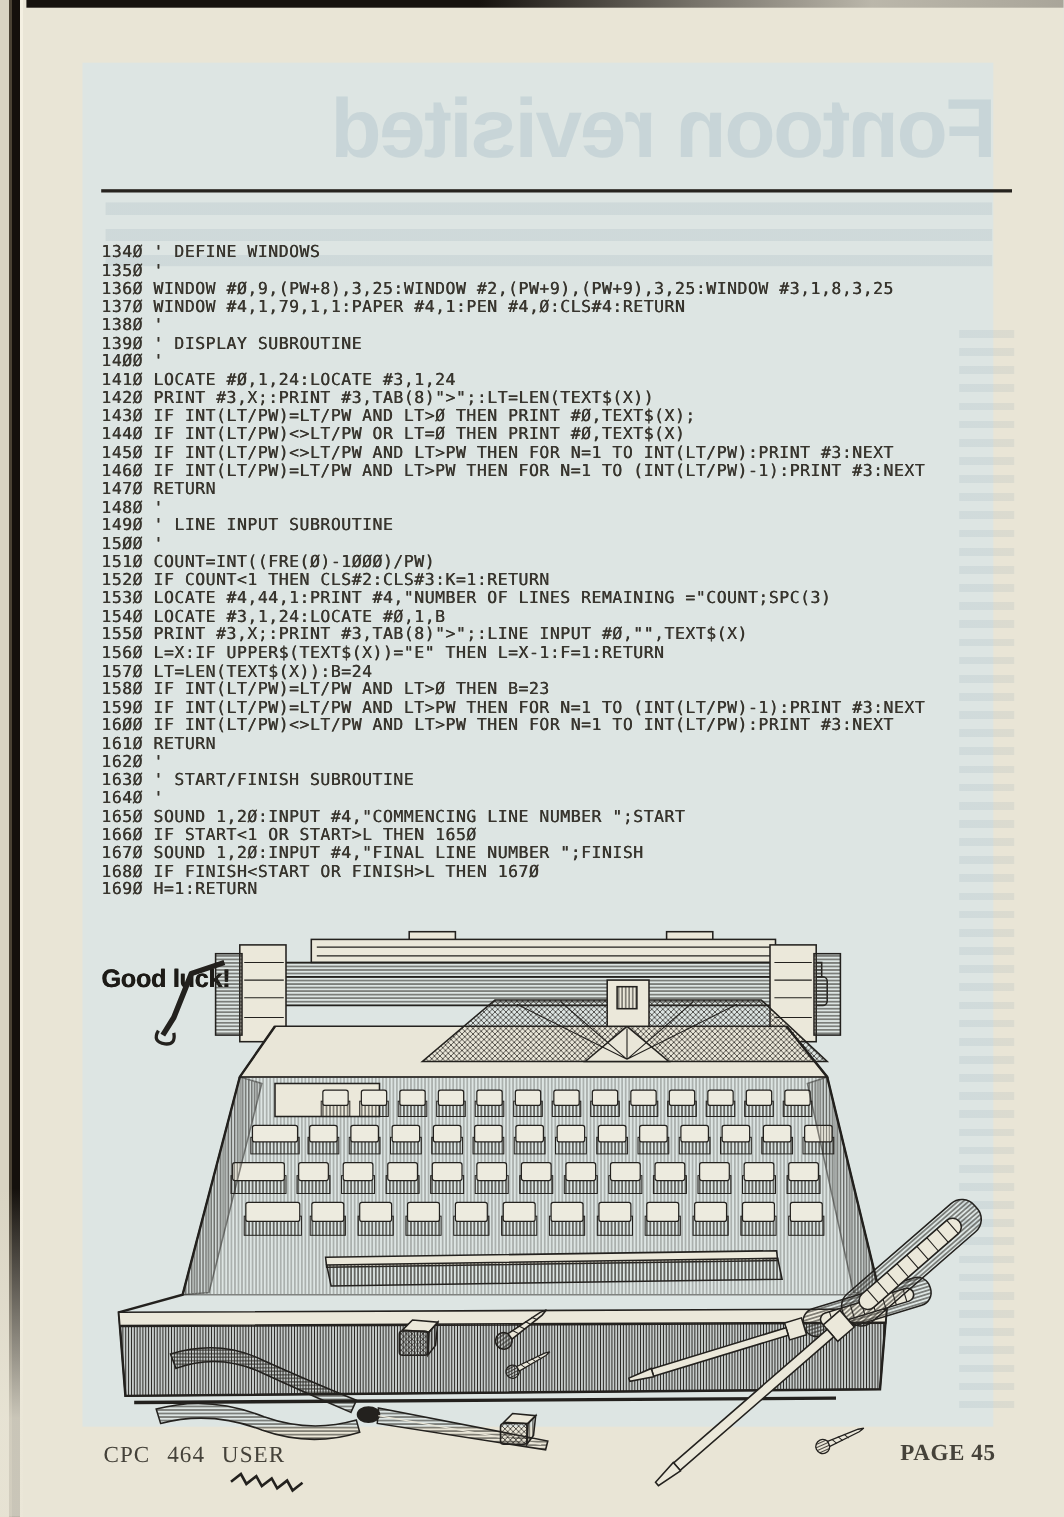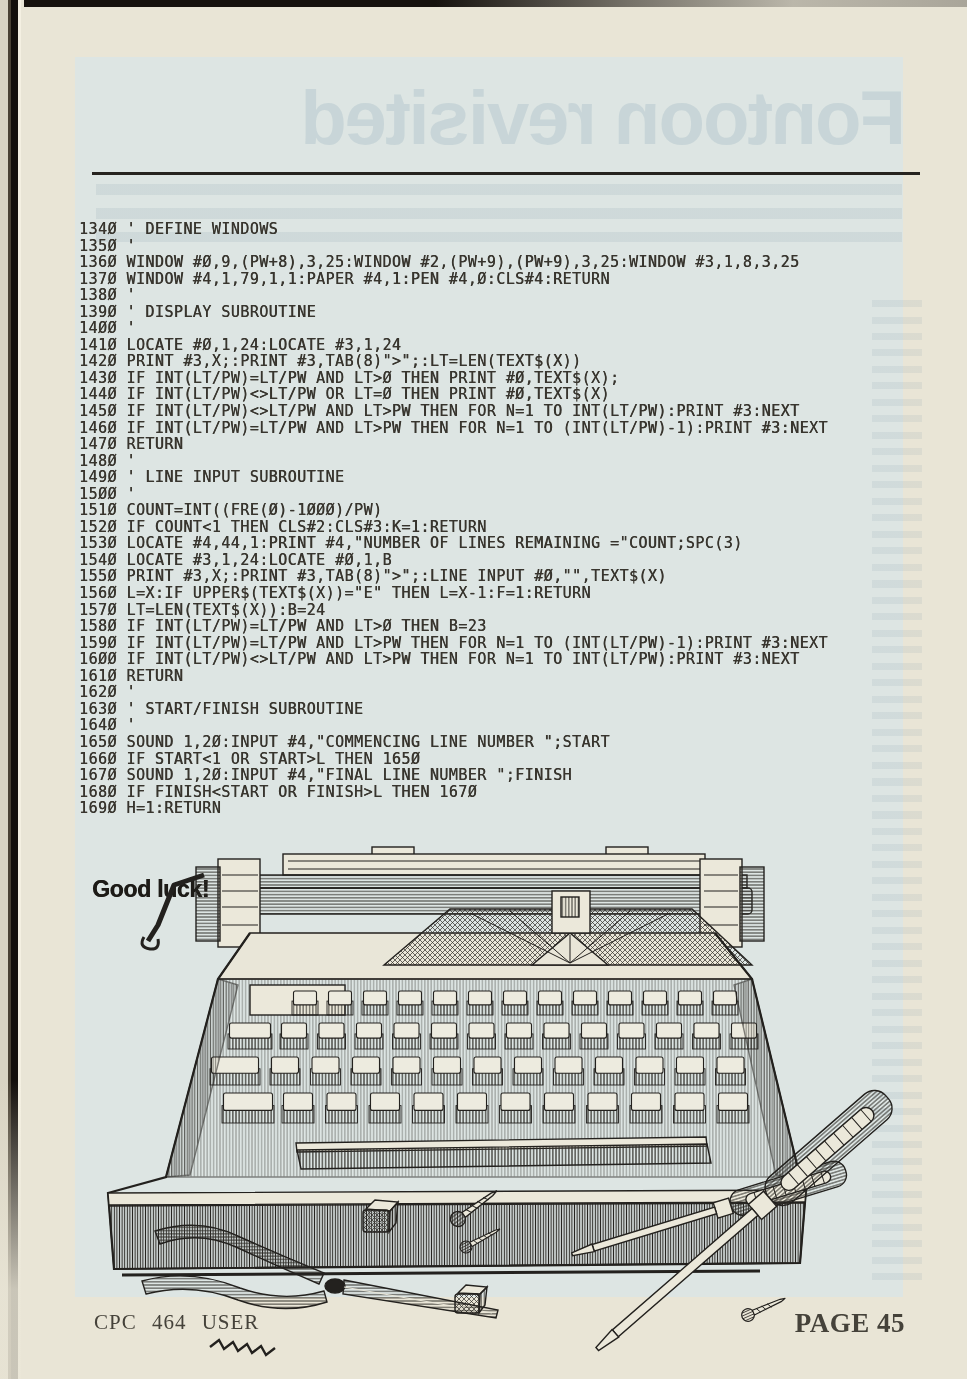--- a/index.html
+++ b/index.html
@@ -35,21 +35,21 @@
   
   .title{
     position:absolute;left:92px;top:123px;width:720px;
     font-size:35px;font-weight:bold;letter-spacing:-.5px;color:#1d1b17;
     text-shadow:.5px 0 0 #1d1b17,-.3px 0 0 #1d1b17;
     white-space:nowrap;
   }
   .title-rule{position:absolute;left:92px;top:172px;width:828px;height:3px;background:#26231f;}
 
   .code{
-    position:absolute;left:79px;top:221px;width:830px;height:600px;
+    position:absolute;left:92px;top:221px;width:830px;height:600px;
     font-family:"DejaVu Sans Mono",monospace;
     font-size:15px;line-height:16.55px;letter-spacing:.45px;
     color:#38352e;white-space:pre;margin:0;
     text-shadow:.35px 0 0 #38352e;
   }
 
   .goodluck{
     position:absolute;left:92px;top:876px;
     font-size:23px;font-weight:bold;letter-spacing:-.3px;color:#1d1b17;
     text-shadow:.5px 0 0 #1d1b17;
@@ -57,21 +57,21 @@
 
   .illu{position:absolute;left:100px;top:845px;width:800px;height:525px;}
 
   .footer-left{
     position:absolute;left:94px;top:1310px;
     font-family:"Liberation Serif",serif;font-weight:normal;font-size:21px;
     letter-spacing:1px;word-spacing:9px;color:#45423a;
   }
   .footer-right{
     position:absolute;right:62px;top:1308px;
-    font-family:"Liberation Serif",serif;font-weight:bold;font-size:27px;
+    font-family:"Liberation Serif",serif;font-weight:bold;font-size:21px;
     letter-spacing:.5px;color:#45423a;
   }
 </style>
 </head>
 <body>
 
 <div class="page">
 
   <div class="edge-top"></div>
   <div class="edge-left"></div>

